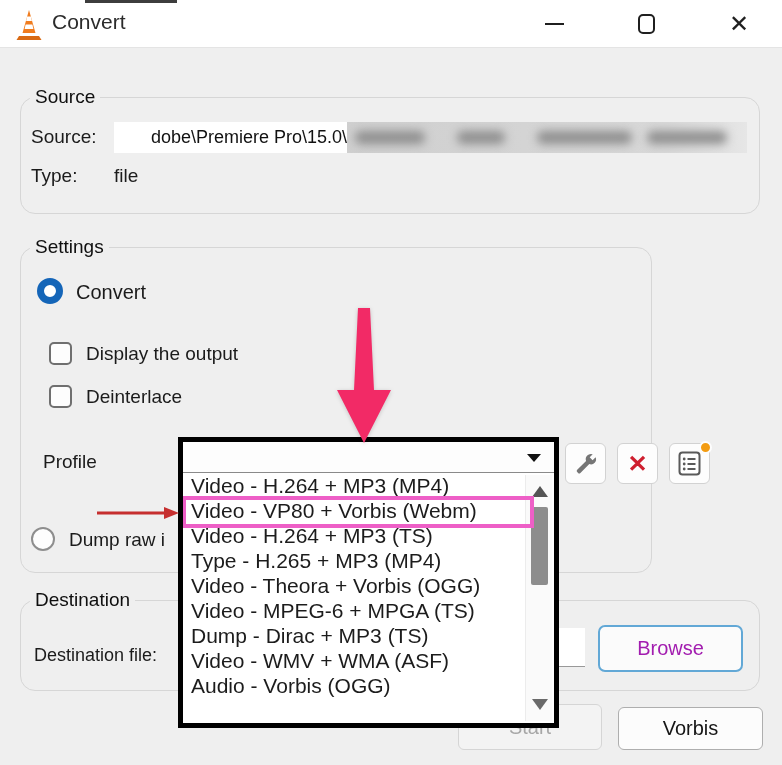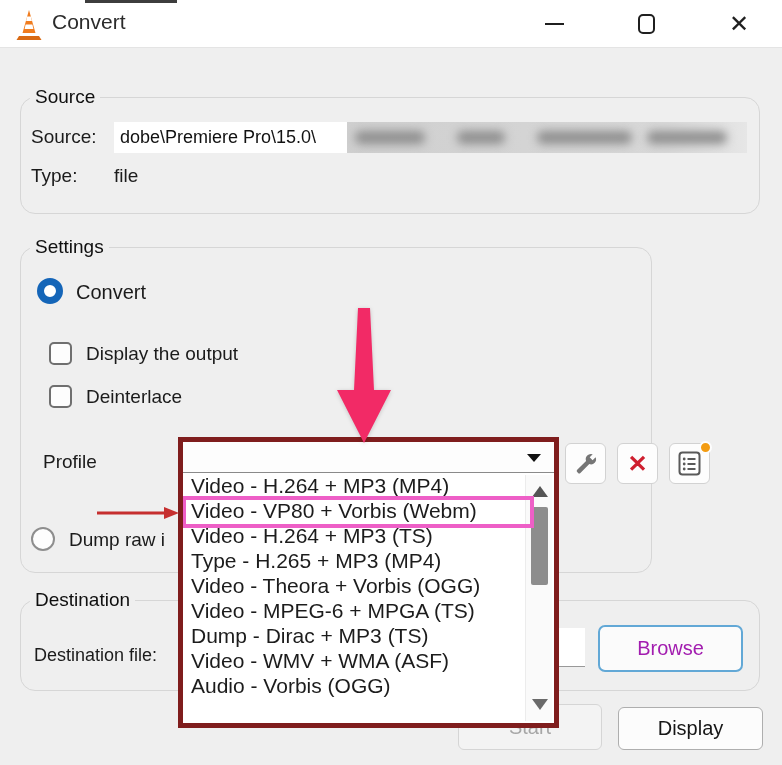--- a/index.html
+++ b/index.html
@@ -28,21 +28,21 @@
   .groupbox { position:absolute; border:1px solid #d6d6d6; border-radius:15px; }
   .gb-label { position:absolute; top:-12px; left:9px; background:#efefef; padding:0 5px; font-size:19px; color:#0f0f0f; }
   .gb-source { left:20px; top:97px; width:740px; height:117px; }
   .gb-settings { left:20px; top:247px; width:632px; height:326px; }
   .gb-dest { left:20px; top:600px; width:740px; height:91px; }
   .field-label { position:absolute; font-size:19px; color:#1b1b1b; }
   
   .src-field {
     position:absolute; left:93px; top:24px; width:233px; height:31px;
     background:#ffffff; font-size:18px; line-height:31px; padding-left:6px;
-    white-space:nowrap; overflow:hidden; color:#111;
+    white-space:nowrap; overflow:hidden; color:#111;text-align:right;
   }
   .src-blur { position:absolute; left:326px; top:24px; width:400px; height:31px; overflow:hidden;
     background:linear-gradient(to right,#cfcfcf 0%,#d8d8d8 80%,#e6e6e6 100%); }
   .blob { position:absolute; top:9px; height:13px; background:#8f8f8f; border-radius:6px; filter:blur(5px); }
   .blob1 { left:8px;  width:70px; }
   .blob2 { left:110px; width:48px; }
   .blob3 { left:190px; width:95px; }
   .blob4 { left:300px; width:80px; }
   
   .radio-on { position:absolute; width:26px; height:26px; border:7px solid #1465b8; border-radius:50%; background:#fff; }
@@ -73,21 +73,21 @@
     font-size:20px; color:#a6a6a6; display:flex; align-items:center; justify-content:center;
   }
   .cancel-btn {
     position:absolute; left:618px; top:707px; width:145px; height:43px;
     background:#fcfcfc; border:1px solid #aeaeae; border-radius:6px;
     font-size:20px; color:#161616; display:flex; align-items:center; justify-content:center;
   }
   
   .dd-overlay {
     position:absolute; left:178px; top:437px; width:381px; height:291px;
-    border:5px solid #7f1d1d; z-index:50; background:#fff;
+    border:5px solid #000000; z-index:50; background:#fff;
     display:flex; flex-direction:column;
   }
   .dd-combo { position:relative; height:31px; background:#fdfdfd; border-bottom:1px solid #8a8a8a; font-size:19px; line-height:30px; padding-left:8px; }
   .combo-caret { position:absolute; right:13px; top:12px; width:0; height:0;
     border-left:7px solid transparent; border-right:7px solid transparent; border-top:8px solid #111; }
   .dd-list { position:relative; flex:1; background:#fff; overflow:hidden; }
   .dd-item { height:25px; line-height:25px; font-size:21px; padding-left:8px; white-space:nowrap; color:#1c1c1c; }
   .dd-highlight {
     position:absolute; left:-1px; top:23px; width:352px; height:32px;
     border:4px solid #ee5fc7; z-index:3; pointer-events:none;
@@ -184,21 +184,21 @@
 </div>
 <div class="dest-field"></div>
 <div class="browse-btn">
   <span>Browse</span>
 </div>
 
 <div class="start-btn">
   <span>Start</span>
 </div>
 <div class="cancel-btn">
-  <span>Display</span>
+  <span>Vorbis</span>
 </div>
 
 <div class="dd-overlay">
   <div class="dd-combo"></div>
   <div class="combo-caret" style="position:absolute; right:13px; top:12px;"></div>
   <div class="dd-list">
     <div class="dd-item">Video - H.264 + MP3 (MP4)</div>
     <div class="dd-item">Video - VP80 + Vorbis (Webm)</div>
     <div class="dd-item">Video - H.264 + MP3 (TS)</div>
     <div class="dd-item">Type - H.265 + MP3 (MP4)</div>

